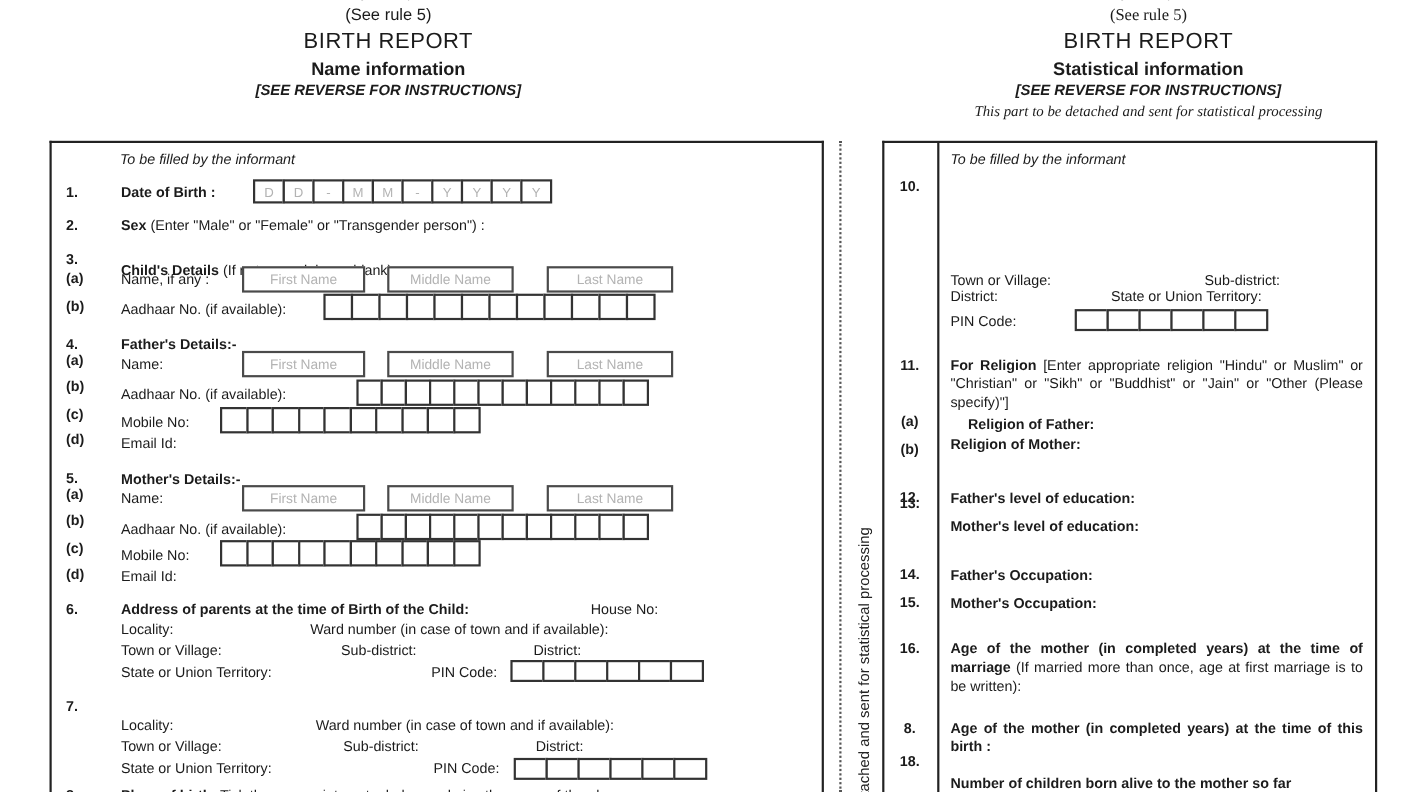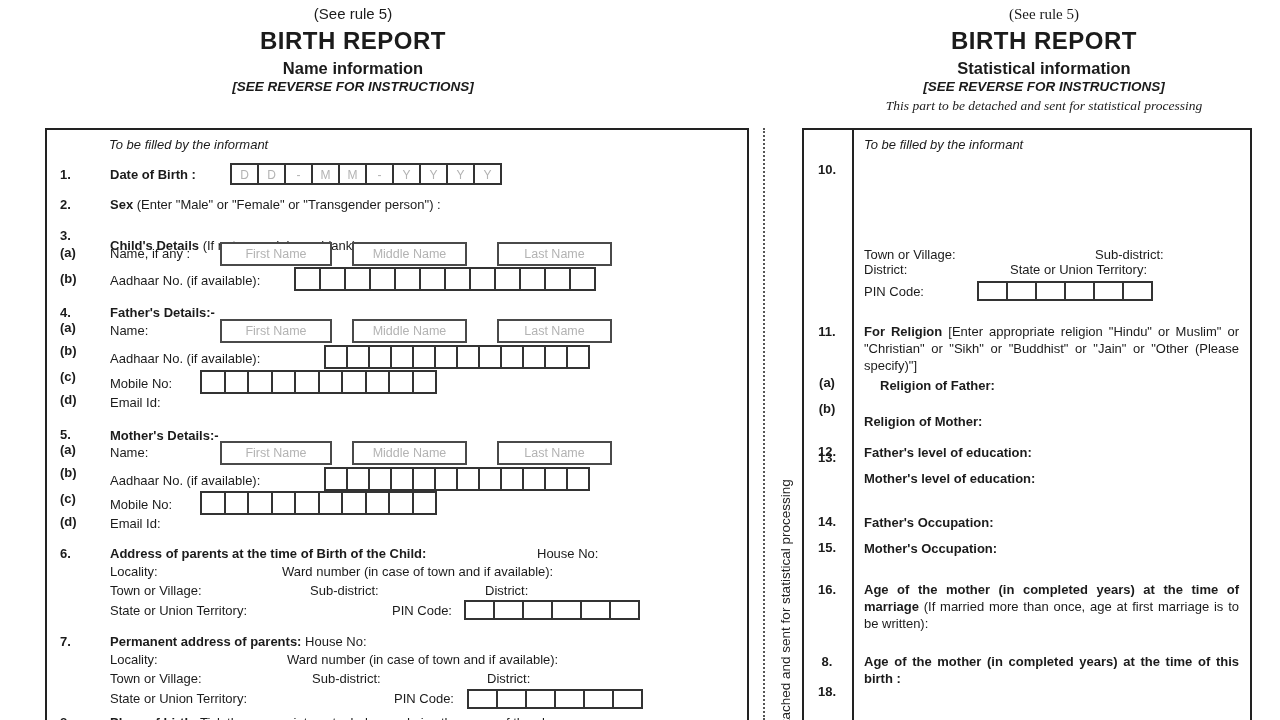--- a/index.html
+++ b/index.html
@@ -10,21 +10,21 @@
   }
   .abs{position:absolute;}
   .b{font-weight:700;}
   .i{font-style:italic;}
   .serif{font-family:"Liberation Serif", serif;}
   
   .hdr{text-align:center;line-height:1.25;}
   .hdr .sliver{height:5px;overflow:hidden;}
   .hdr .sliver span{display:block;margin-top:-12px;font-weight:700;}
   .hdr .rule{font-size:15px;}
-  .hdr .title{font-size:24px;font-weight:700;letter-spacing:.5px;margin-top:2px;}
+  .hdr .title{font-size:20px;font-weight:400;letter-spacing:.5px;margin-top:2px;}
   .hdr .sub{font-size:16.5px;font-weight:700;margin-top:2px;}
   .hdr .instr{font-size:13.5px;font-weight:700;font-style:italic;margin-top:1px;}
   .hdr .note{font-size:13.5px;font-style:italic;font-family:"Liberation Serif",serif;margin-top:2px;}
   
   .formbox{border:2px solid #222;border-bottom:none;background:#fff;}
   .lnum{position:absolute;left:13px;width:36px;font-weight:700;}
   .rnum{position:absolute;left:0;width:46px;text-align:center;font-weight:700;}
   .lab{position:absolute;}
   .just{text-align:justify;line-height:17px;}
   
@@ -207,21 +207,20 @@
   <div class="cells cells-pin" style="left:417px;top:470px;">
       <span class="cell"></span>
       <span class="cell"></span>
       <span class="cell"></span>
       <span class="cell"></span>
       <span class="cell"></span>
       <span class="cell"></span>
     </div>
 
   <span class="lnum" style="top:504px;">7.</span>
-  <span class="lab" style="left:63px;top:504px;"><span class="b">Permanent address of parents:</span> <span>House No:</span></span>
   <span class="lab" style="left:63px;top:522px;">Locality:</span>
   <span class="lab" style="left:240px;top:522px;">Ward number (in case of town and if available):</span>
   <span class="lab" style="left:63px;top:541px;">Town or Village:</span>
   <span class="lab" style="left:265px;top:541px;">Sub-district:</span>
   <span class="lab" style="left:440px;top:541px;">District:</span>
   <span class="lab" style="left:63px;top:561px;">State or Union Territory:</span>
   <span class="lab" style="left:347px;top:561px;">PIN Code:</span>
   <div class="cells cells-pin" style="left:420px;top:559px;">
       <span class="cell"></span>
       <span class="cell"></span>
@@ -256,31 +255,32 @@
       <span class="cell"></span>
       <span class="cell"></span>
       <span class="cell"></span>
     </div>
 
   <span class="rnum" style="top:194px;">11.</span>
   <div class="abs just" style="left:60px;top:193px;width:375px;"><span class="b">For Religion</span><span> [Enter appropriate religion "Hindu" or Muslim" or "Christian" or "Sikh" or "Buddhist" or "Jain" or "Other (Please specify)"]</span></div>
   <span class="rnum" style="top:245px;">(a)</span>
   <span class="lab b" style="left:60px;top:248px;margin-left:16px;">Religion of Father:</span>
   <span class="rnum" style="top:271px;">(b)</span>
-  <span class="lab b" style="left:60px;top:284px;">Religion of Mother:</span>
+  <span class="lab b" style="left:60px;top:266px;">Religion of Mother:</span>
 
   <span class="rnum" style="top:314px;">12.</span>
   <span class="lab b" style="left:60px;top:315px;">Father's level of education:</span>
   <span class="rnum" style="top:320px;">13.</span>
   <span class="lab b" style="left:60px;top:341px;">Mother's level of education:</span>
   <span class="rnum" style="top:384px;">14.</span>
   <span class="lab b" style="left:60px;top:385px;">Father's Occupation:</span>
   <span class="rnum" style="top:410px;">15.</span>
   <span class="lab b" style="left:60px;top:411px;">Mother's Occupation:</span>
 
   <span class="rnum" style="top:452px;">16.</span>
   <div class="abs just" style="left:60px;top:451px;width:375px;"><span class="b">Age of the mother (in completed years) at the time of marriage</span><span> (If married more than once, age at first marriage is to be written):</span></div>
 
   <span class="rnum" style="top:524px;">8.</span>
   <div class="abs just b" style="left:60px;top:523px;width:375px;">Age of the mother (in completed years) at the time of this birth :</div>
 
   <span class="rnum" style="top:554px;">18.</span>
+  <div class="abs just b" style="left:60px;top:573px;width:375px;">Number of children born alive to the mother so far</div>
 </div>
 
 </body></html>

